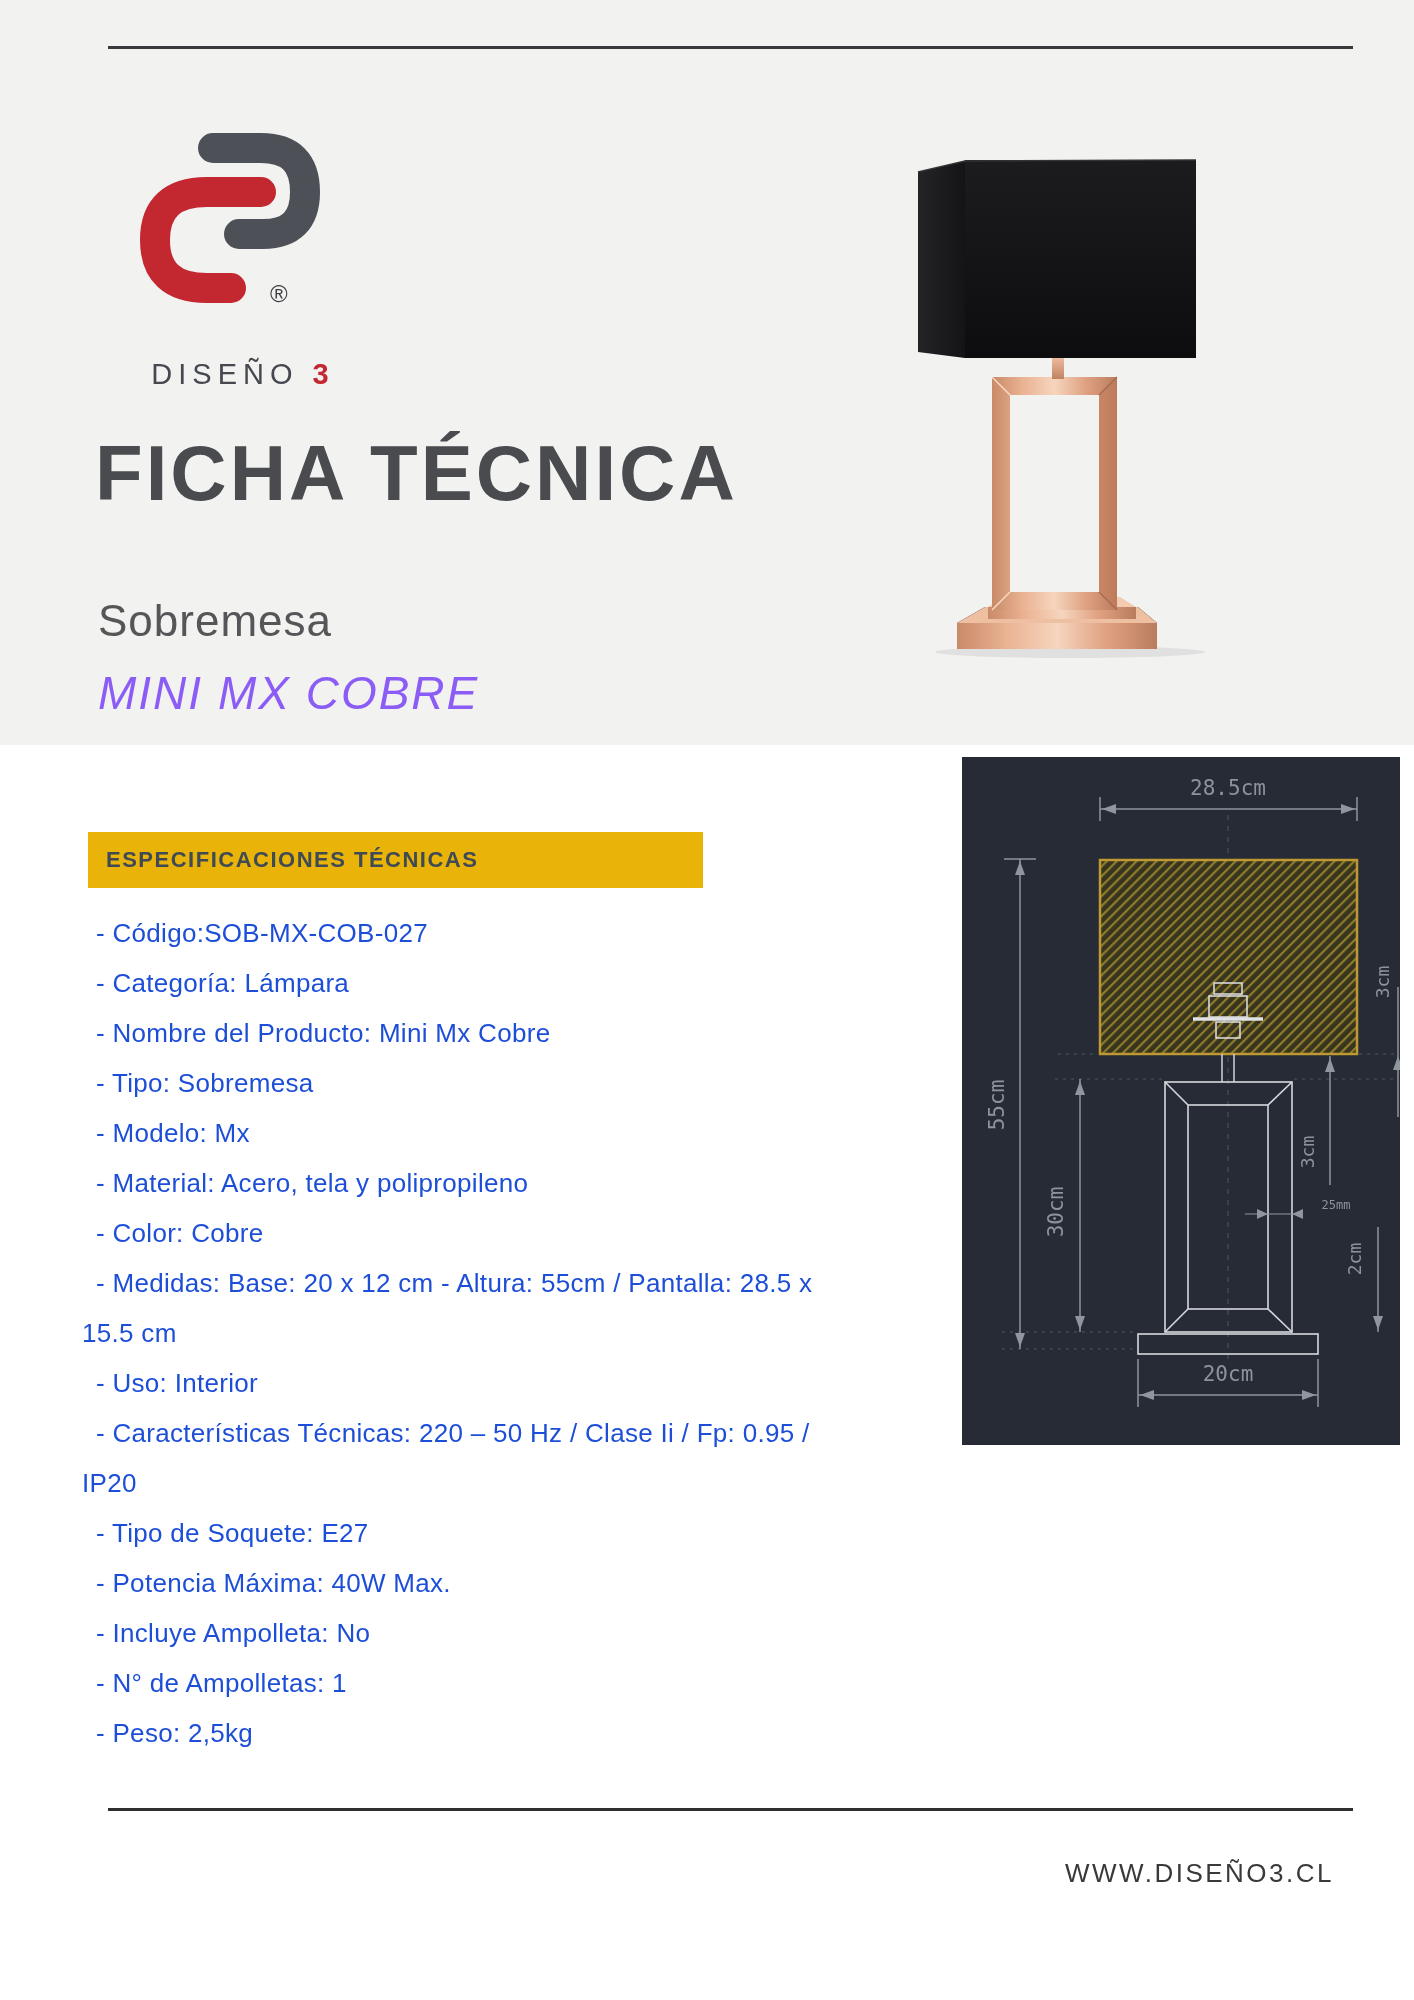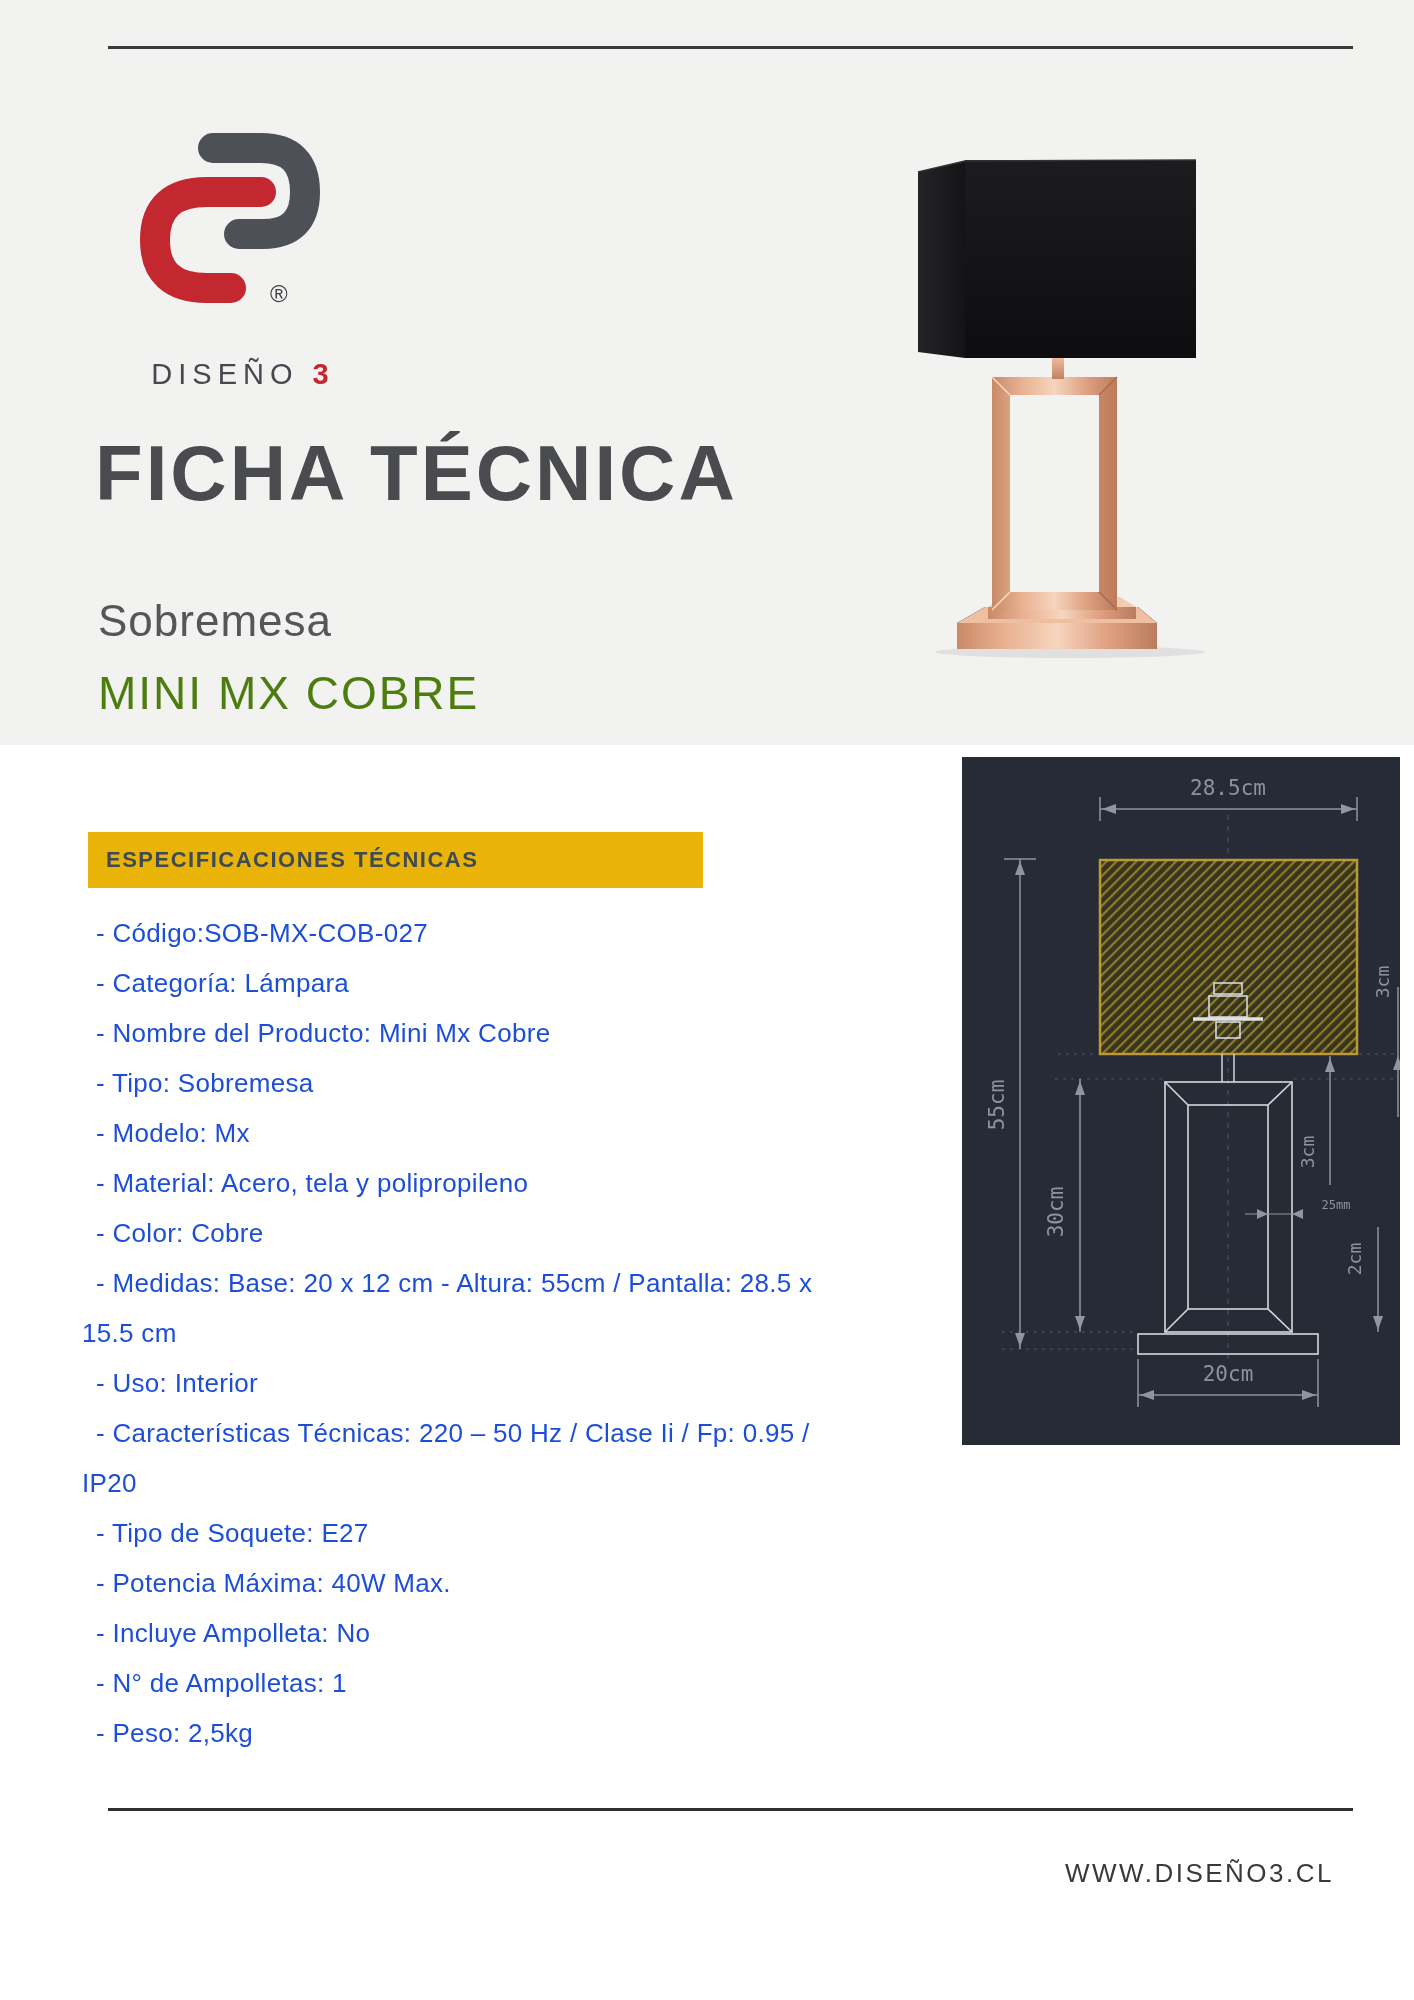--- a/index.html
+++ b/index.html
@@ -22,21 +22,21 @@
   .page-title{
     position:absolute; left:95px; top:428px; margin:0;
     font-size:78px; font-weight:700; letter-spacing:3px; color:#4a4b4e; white-space:nowrap;
   }
   .subtitle1{
     position:absolute; left:98px; top:596px;
     font-size:44px; font-weight:300; letter-spacing:1px; color:#565658;
   }
   .subtitle2{
     position:absolute; left:98px; top:666px;
-    font-size:46px; font-weight:300; letter-spacing:2px; color:#4d7c0f;
+    font-size:46px; font-weight:300; letter-spacing:2px; color:#8b5cf6;font-style:italic;
   }
 
   .lamp-photo{position:absolute; left:890px; top:115px;}
 
   .spec-header{
     position:absolute; left:88px; top:832px; width:615px; height:56px;
     background:#eab308; color:#3e4a54; font-size:22px; font-weight:700;
     letter-spacing:1.5px; line-height:56px; padding-left:18px; box-sizing:border-box;
     white-space:nowrap;
   }

